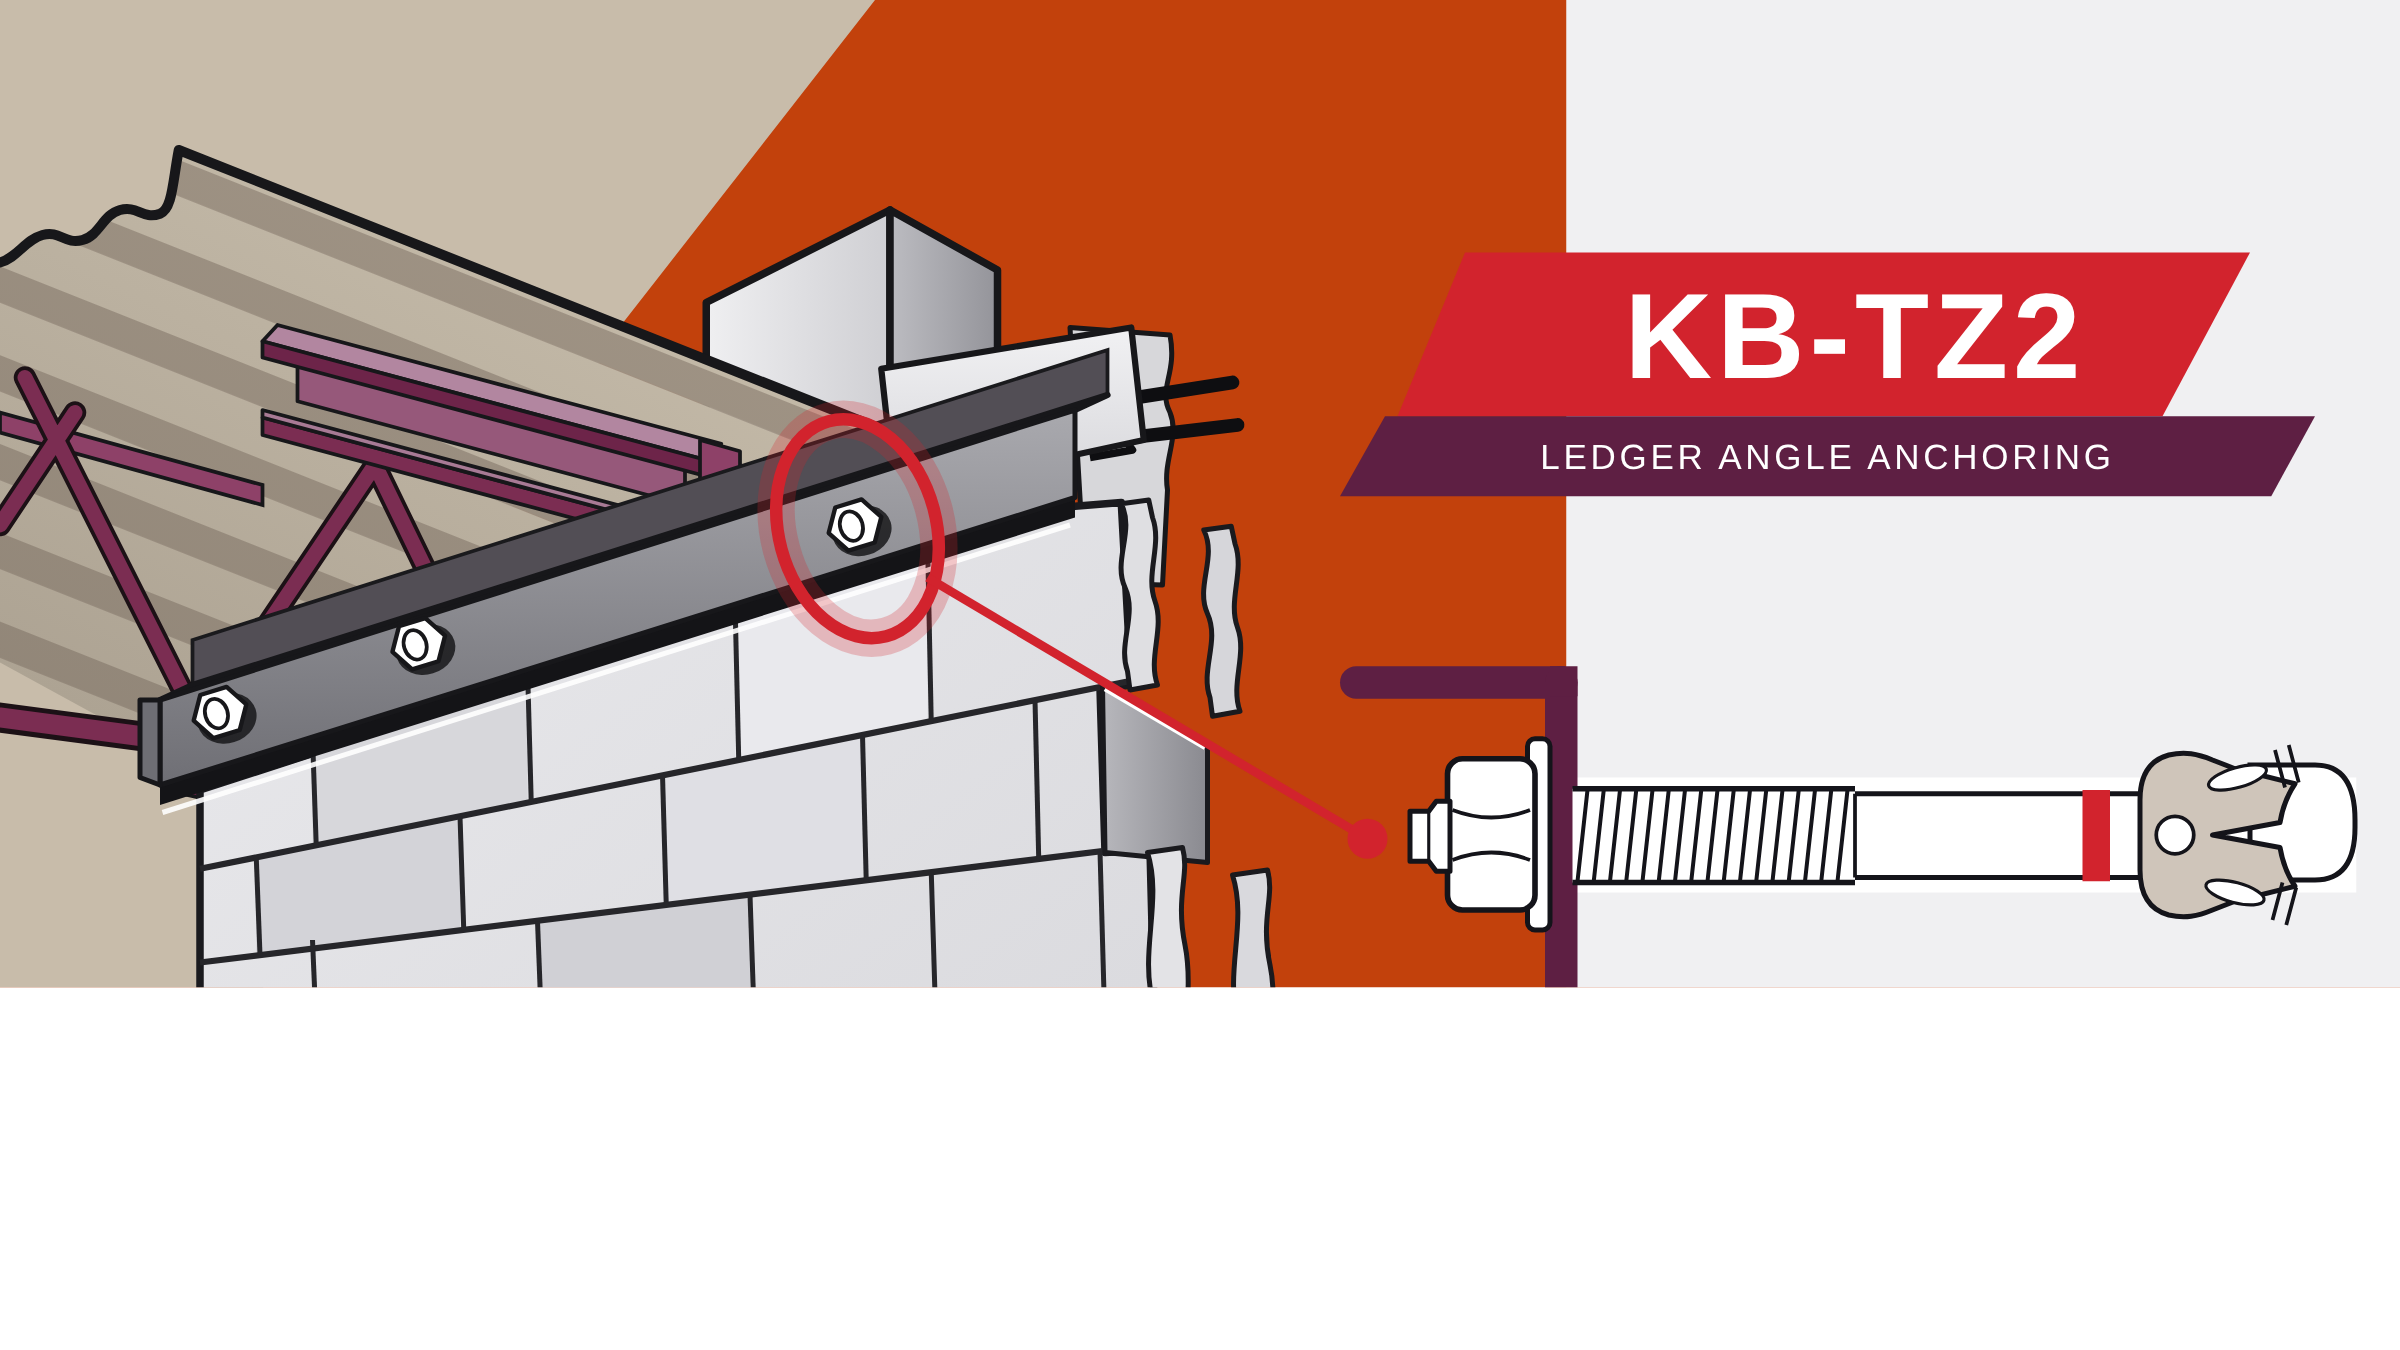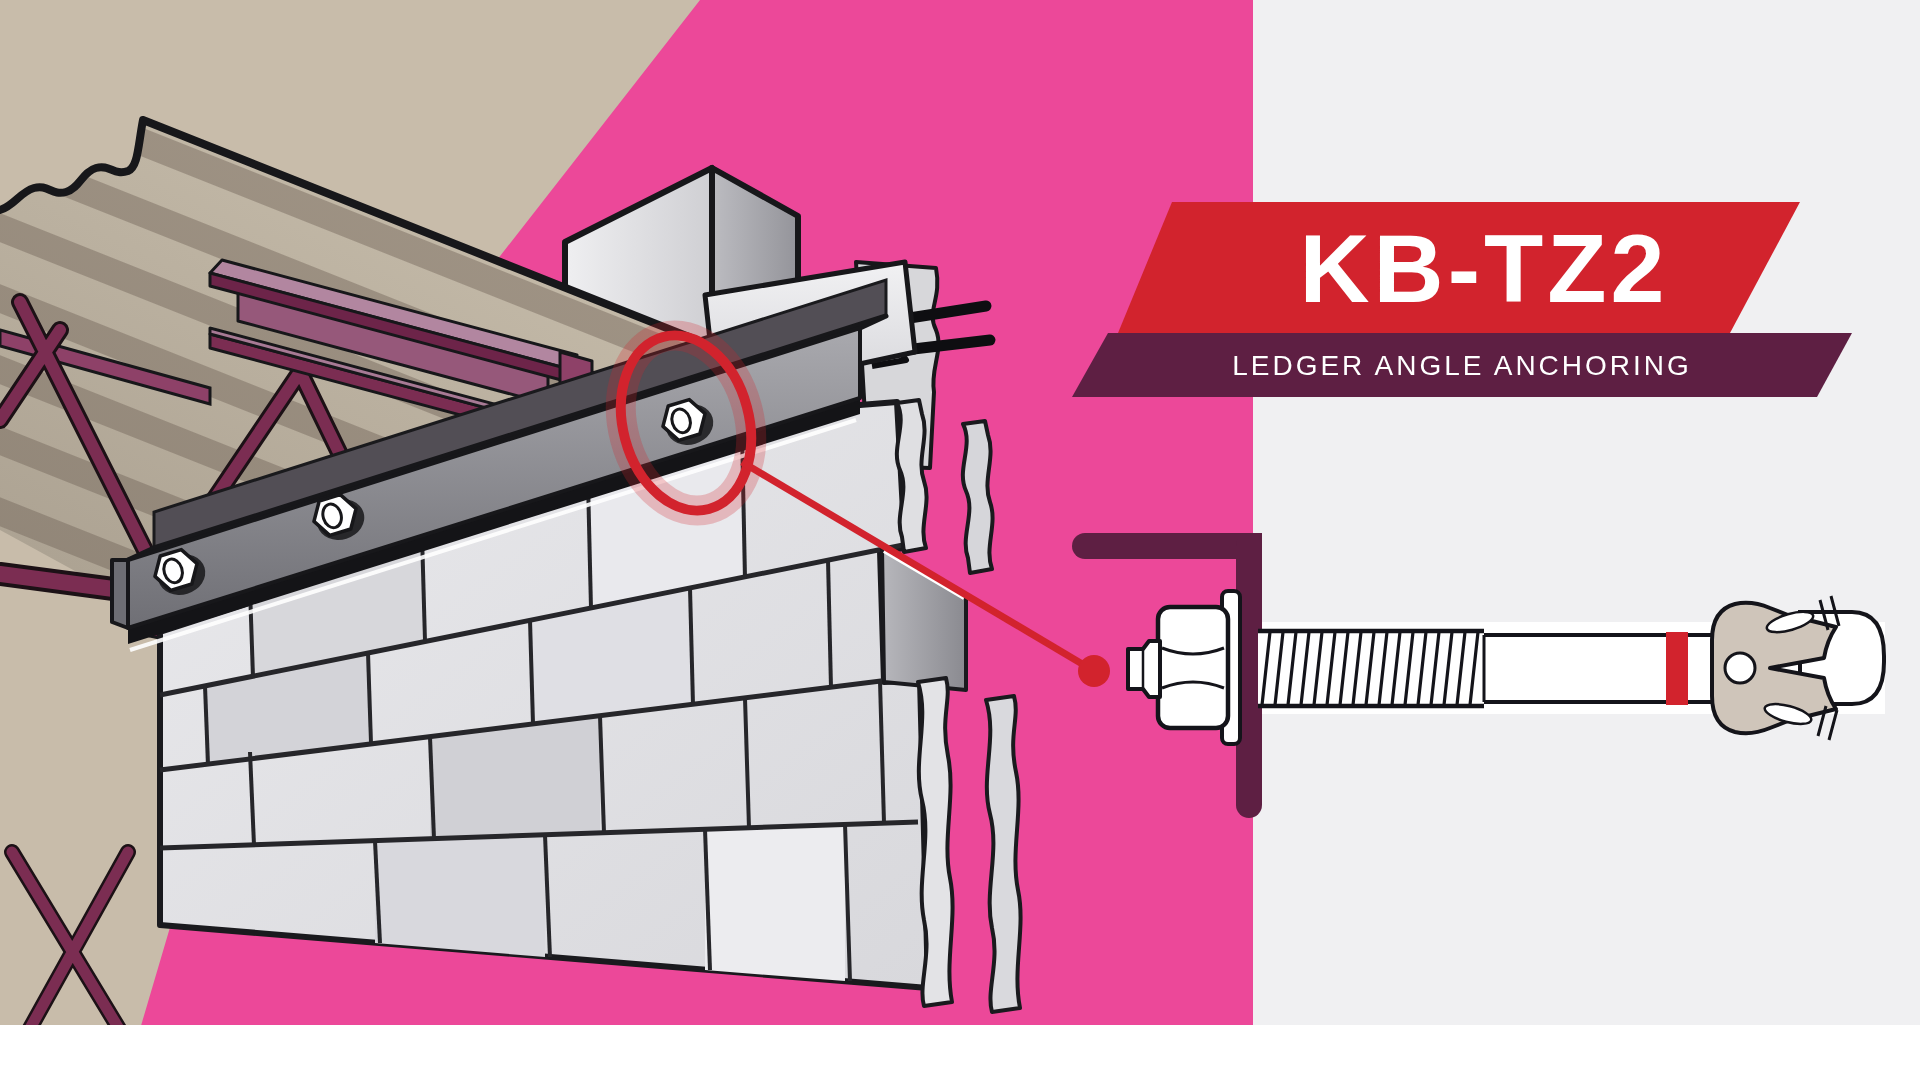--- a/index.html
+++ b/index.html
@@ -1,16 +1,16 @@
 <!DOCTYPE html>
 <html><head>
 <meta charset="utf-8">
 <style>
   html,body{margin:0;padding:0;background:#ffffff;}
-  .stage{position:relative;width:1920px;height:1025px;overflow:hidden;background:#ec4899;
+  .stage{position:relative;width:1920px;height:790px;overflow:hidden;background:#c2410c;
          font-family:"Liberation Sans", sans-serif;}
   svg{display:block}
   text{font-family:"Liberation Sans", sans-serif;}
   .title-txt{font-weight:bold;font-size:97px;letter-spacing:4px;fill:#ffffff;}
   .sub-txt{font-weight:normal;font-size:28px;letter-spacing:3px;fill:#ffffff;}
 </style>
 </head>
 <body>
 
 <div class="stage">

